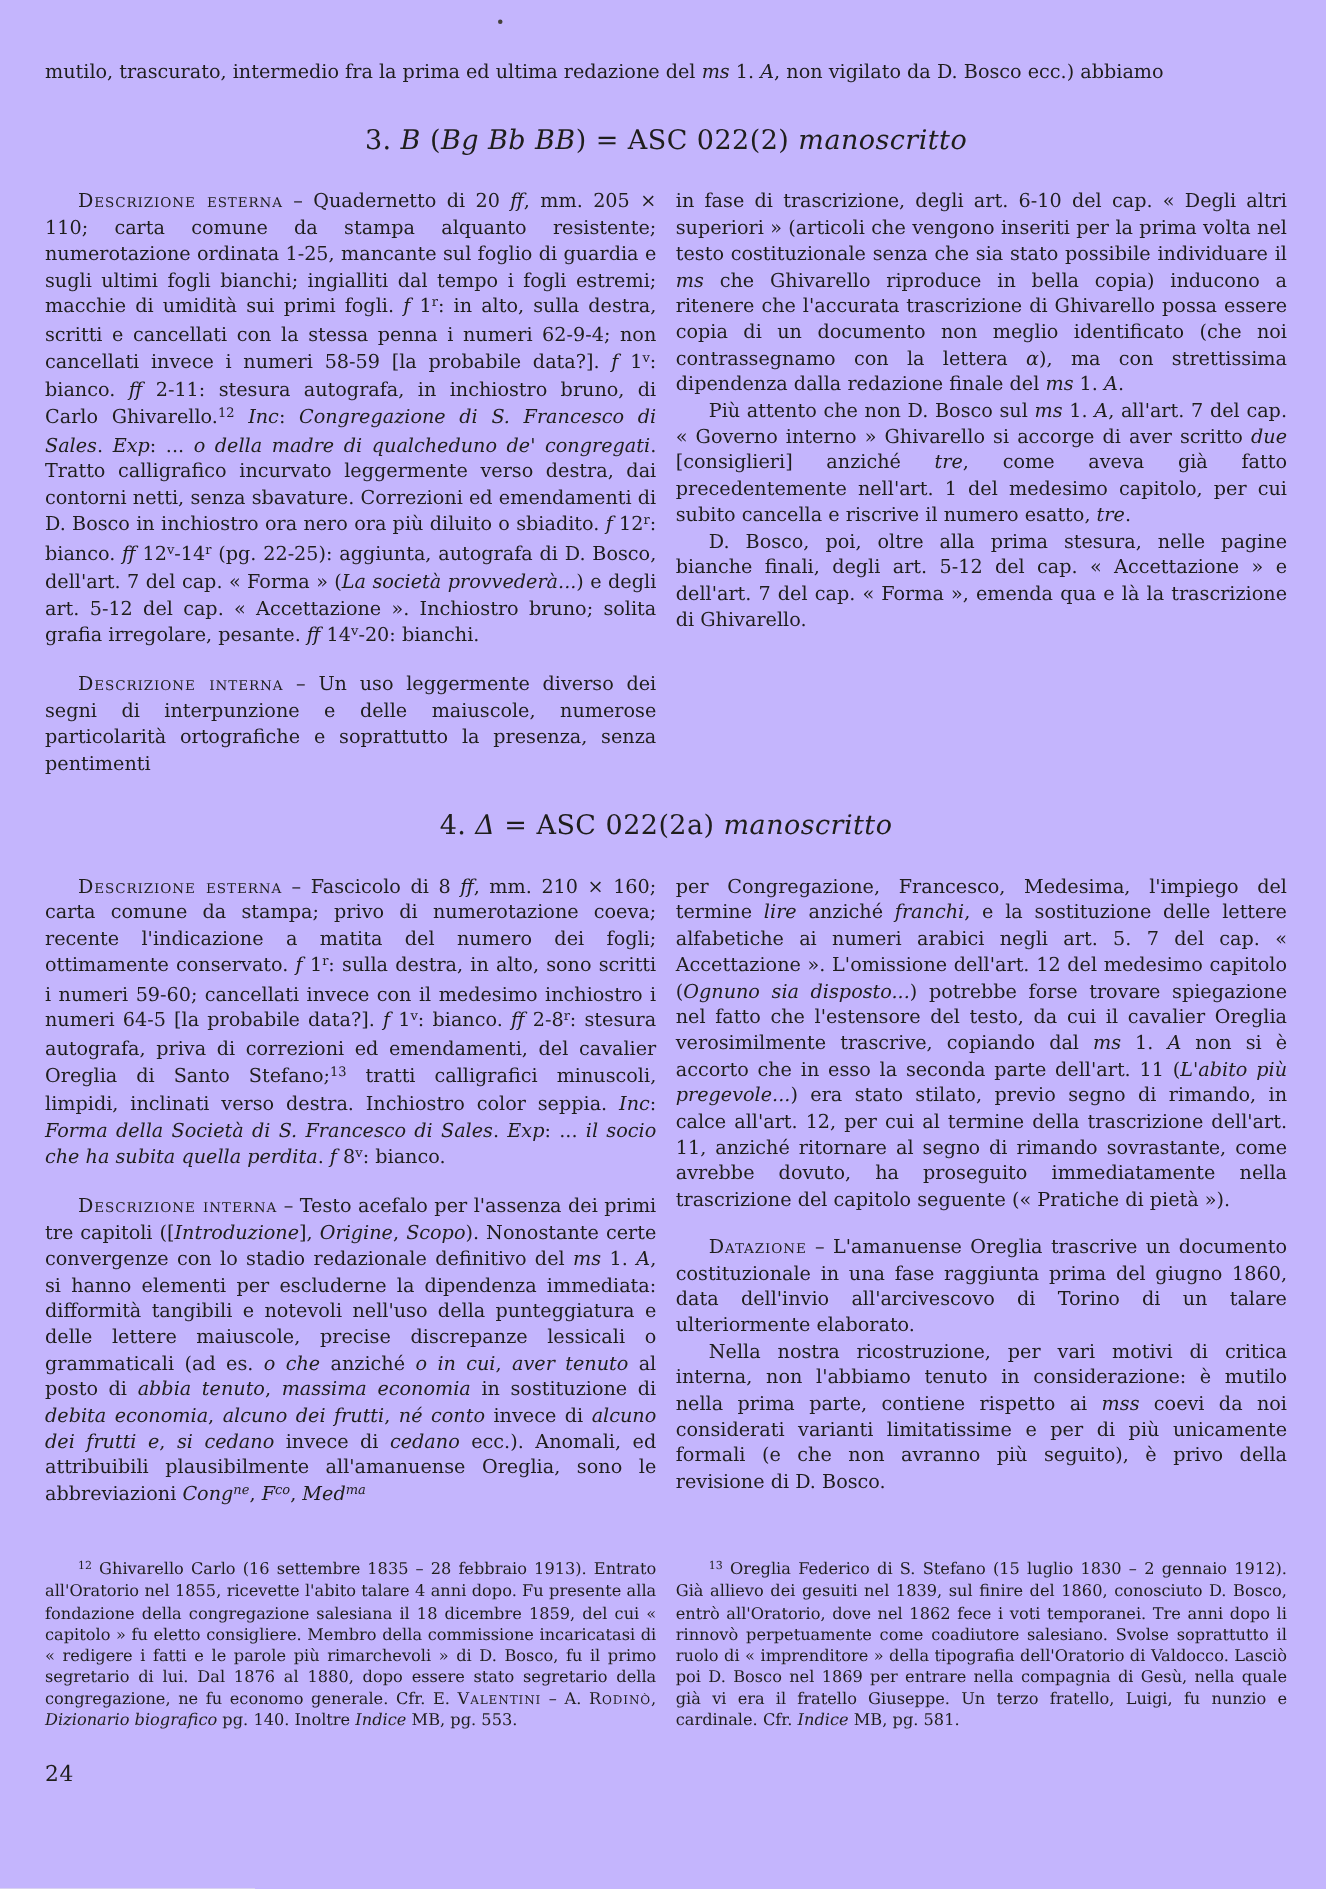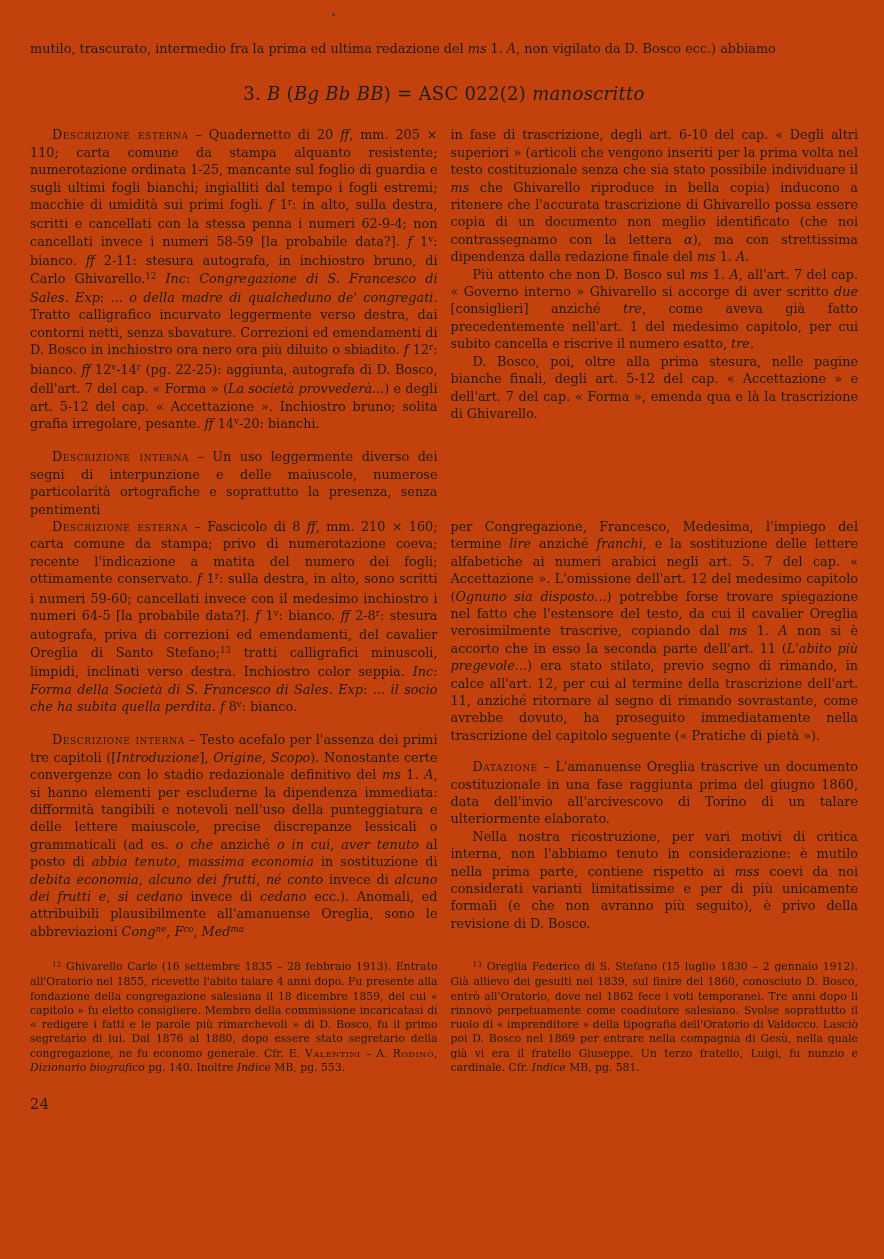--- a/index.html
+++ b/index.html
@@ -1,20 +1,20 @@
 <!DOCTYPE html>
 <html><head>
 <meta charset="utf-8">
 <style>
   html,body{margin:0;padding:0;background:#e9e9e7;}
   .page{
     position:relative;
     width:884px;height:1259px;
     margin:0 auto;
-    background:#c2410c;
+    background:#c4b5fd;
     color:#1f1e1c;
     font-family:"DejaVu Serif","Liberation Serif",serif;
     box-sizing:border-box;
     padding:40px 26px 0 30px;
     overflow:hidden;
   }
   .printer-mark{
     position:absolute;top:13px;left:332px;
     width:3px;height:3px;border-radius:50%;
     background:#44403a;
@@ -31,21 +31,21 @@
   p.indent{text-indent:22px;}
   p.gap-above{margin-top:14px;}
   .section-heading{
     margin:26px 0 22px 0;
     font-size:18px;
     font-weight:normal;
     text-align:center;
     letter-spacing:.3px;
   }
   .section-heading.h4{margin:22px 0 22px 0;}
-  .footnotes{margin-top:18px;}
+  .footnotes{margin-top:32px;}
   .footnotes p{
     font-size:10.8px;
     line-height:14.2px;
   }
   .page-number{
     margin-top:21px;
     font-size:14.5px;
     letter-spacing:.5px;
   }
   .run-i{font-style:italic;}
@@ -71,20 +71,21 @@
       <p class="indent"><span class="run-sc">Descrizione esterna</span><span> – Quadernetto di 20 </span><span class="run-i">ff</span><span>, mm. 205 × 110; carta comune da stampa alquanto resistente; numerotazione ordinata 1-25, mancante sul foglio di guardia e sugli ultimi fogli bianchi; ingialliti dal tempo i fogli estremi; macchie di umidità sui primi fogli. </span><span class="run-i">f</span><span> 1</span><span class="run-sup">r</span><span>: in alto, sulla destra, scritti e cancellati con la stessa penna i numeri 62-9-4; non cancellati invece i numeri 58-59 [la probabile data?]. </span><span class="run-i">f</span><span> 1</span><span class="run-sup">v</span><span>: bianco. </span><span class="run-i">ff</span><span> 2-11: stesura autografa, in inchiostro bruno, di Carlo Ghivarello.</span><span class="run-sup">12</span><span> </span><span class="run-i">Inc</span><span>: </span><span class="run-i">Congregazione di S. Francesco di Sales</span><span>. </span><span class="run-i">Exp</span><span>: ... </span><span class="run-i">o della madre di qualcheduno de' congregati</span><span>. Tratto calligrafico incurvato leggermente verso destra, dai contorni netti, senza sbavature. Correzioni ed emendamenti di D. Bosco in inchiostro ora nero ora più diluito o sbiadito. </span><span class="run-i">f</span><span> 12</span><span class="run-sup">r</span><span>: bianco. </span><span class="run-i">ff</span><span> 12</span><span class="run-sup">v</span><span>-14</span><span class="run-sup">r</span><span> (pg. 22-25): aggiunta, autografa di D. Bosco, dell'art. 7 del cap. « Forma » (</span><span class="run-i">La società provvederà...</span><span>) e degli art. 5-12 del cap. « Accettazione ». Inchiostro bruno; solita grafia irregolare, pesante. </span><span class="run-i">ff</span><span> 14</span><span class="run-sup">v</span><span>-20: bianchi.</span></p>
       <p class="indent gap-above"><span class="run-sc">Descrizione interna</span><span> – Un uso leggermente diverso dei segni di interpunzione e delle maiuscole, numerose particolarità ortografiche e soprattutto la presenza, senza pentimenti</span></p>
     </div>
     <div class="col">
       <p><span>in fase di trascrizione, degli art. 6-10 del cap. « Degli altri superiori » (articoli che vengono inseriti per la prima volta nel testo costituzionale senza che sia stato possibile individuare il </span><span class="run-i">ms</span><span> che Ghivarello riproduce in bella copia) inducono a ritenere che l'accurata trascrizione di Ghivarello possa essere copia di un documento non meglio identificato (che noi contrassegnamo con la lettera </span><span class="run-i">α</span><span>), ma con strettissima dipendenza dalla redazione finale del </span><span class="run-i">ms</span><span> 1. </span><span class="run-i">A</span><span>.</span></p>
       <p class="indent"><span>Più attento che non D. Bosco sul </span><span class="run-i">ms</span><span> 1. </span><span class="run-i">A</span><span>, all'art. 7 del cap. « Governo interno » Ghivarello si accorge di aver scritto </span><span class="run-i">due</span><span> [consiglieri] anziché </span><span class="run-i">tre</span><span>, come aveva già fatto precedentemente nell'art. 1 del medesimo capitolo, per cui subito cancella e riscrive il numero esatto, </span><span class="run-i">tre</span><span>.</span></p>
       <p class="indent"><span>D. Bosco, poi, oltre alla prima stesura, nelle pagine bianche finali, degli art. 5-12 del cap. « Accettazione » e dell'art. 7 del cap. « Forma », emenda qua e là la trascrizione di Ghivarello.</span></p>
     </div>
   </section>
 
+  <h2 class="section-heading h4"><span>4. </span><span class="run-i">Δ</span><span> = ASC 022(2a) </span><span class="run-i">manoscritto</span></h2>
 
   <section class="two-col">
     <div class="col">
       <p class="indent"><span class="run-sc">Descrizione esterna</span><span> – Fascicolo di 8 </span><span class="run-i">ff</span><span>, mm. 210 × 160; carta comune da stampa; privo di numerotazione coeva; recente l'indicazione a matita del numero dei fogli; ottimamente conservato. </span><span class="run-i">f</span><span> 1</span><span class="run-sup">r</span><span>: sulla destra, in alto, sono scritti i numeri 59-60; cancellati invece con il medesimo inchiostro i numeri 64-5 [la probabile data?]. </span><span class="run-i">f</span><span> 1</span><span class="run-sup">v</span><span>: bianco. </span><span class="run-i">ff</span><span> 2-8</span><span class="run-sup">r</span><span>: stesura autografa, priva di correzioni ed emendamenti, del cavalier Oreglia di Santo Stefano;</span><span class="run-sup">13</span><span> tratti calligrafici minuscoli, limpidi, inclinati verso destra. Inchiostro color seppia. </span><span class="run-i">Inc</span><span>: </span><span class="run-i">Forma della Società di S. Francesco di Sales</span><span>. </span><span class="run-i">Exp</span><span>: ... </span><span class="run-i">il socio che ha subita quella perdita</span><span>. </span><span class="run-i">f</span><span> 8</span><span class="run-sup">v</span><span>: bianco.</span></p>
       <p class="indent gap-above"><span class="run-sc">Descrizione interna</span><span> – Testo acefalo per l'assenza dei primi tre capitoli ([</span><span class="run-i">Introduzione</span><span>], </span><span class="run-i">Origine</span><span>, </span><span class="run-i">Scopo</span><span>). Nonostante certe convergenze con lo stadio redazionale definitivo del </span><span class="run-i">ms</span><span> 1. </span><span class="run-i">A</span><span>, si hanno elementi per escluderne la dipendenza immediata: difformità tangibili e notevoli nell'uso della punteggiatura e delle lettere maiuscole, precise discrepanze lessicali o grammaticali (ad es. </span><span class="run-i">o che</span><span> anziché </span><span class="run-i">o in cui</span><span>, </span><span class="run-i">aver tenuto</span><span> al posto di </span><span class="run-i">abbia tenuto</span><span>, </span><span class="run-i">massima economia</span><span> in sostituzione di </span><span class="run-i">debita economia</span><span>, </span><span class="run-i">alcuno dei frutti</span><span>, </span><span class="run-i">né conto</span><span> invece di </span><span class="run-i">alcuno dei frutti e</span><span>, </span><span class="run-i">si cedano</span><span> invece di </span><span class="run-i">cedano</span><span> ecc.). Anomali, ed attribuibili plausibilmente all'amanuense Oreglia, sono le abbreviazioni </span><span class="run-i">Cong</span><span class="run-isup">ne</span><span>, </span><span class="run-i">F</span><span class="run-isup">co</span><span>, </span><span class="run-i">Med</span><span class="run-isup">ma</span></p>
     </div>
     <div class="col">
       <p><span>per Congregazione, Francesco, Medesima, l'impiego del termine </span><span class="run-i">lire</span><span> anziché </span><span class="run-i">franchi</span><span>, e la sostituzione delle lettere alfabetiche ai numeri arabici negli art. 5. 7 del cap. « Accettazione ». L'omissione dell'art. 12 del medesimo capitolo (</span><span class="run-i">Ognuno sia disposto...</span><span>) potrebbe forse trovare spiegazione nel fatto che l'estensore del testo, da cui il cavalier Oreglia verosimilmente trascrive, copiando dal </span><span class="run-i">ms</span><span> 1. </span><span class="run-i">A</span><span> non si è accorto che in esso la seconda parte dell'art. 11 (</span><span class="run-i">L'abito più pregevole...</span><span>) era stato stilato, previo segno di rimando, in calce all'art. 12, per cui al termine della trascrizione dell'art. 11, anziché ritornare al segno di rimando sovrastante, come avrebbe dovuto, ha proseguito immediatamente nella trascrizione del capitolo seguente (« Pratiche di pietà »).</span></p>
       <p class="indent gap-above"><span class="run-sc">Datazione</span><span> – L'amanuense Oreglia trascrive un documento costituzionale in una fase raggiunta prima del giugno 1860, data dell'invio all'arcivescovo di Torino di un talare ulteriormente elaborato.</span></p>
       <p class="indent"><span>Nella nostra ricostruzione, per vari motivi di critica interna, non l'abbiamo tenuto in considerazione: è mutilo nella prima parte, contiene rispetto ai </span><span class="run-i">mss</span><span> coevi da noi considerati varianti limitatissime e per di più unicamente formali (e che non avranno più seguito), è privo della revisione di D. Bosco.</span></p>

